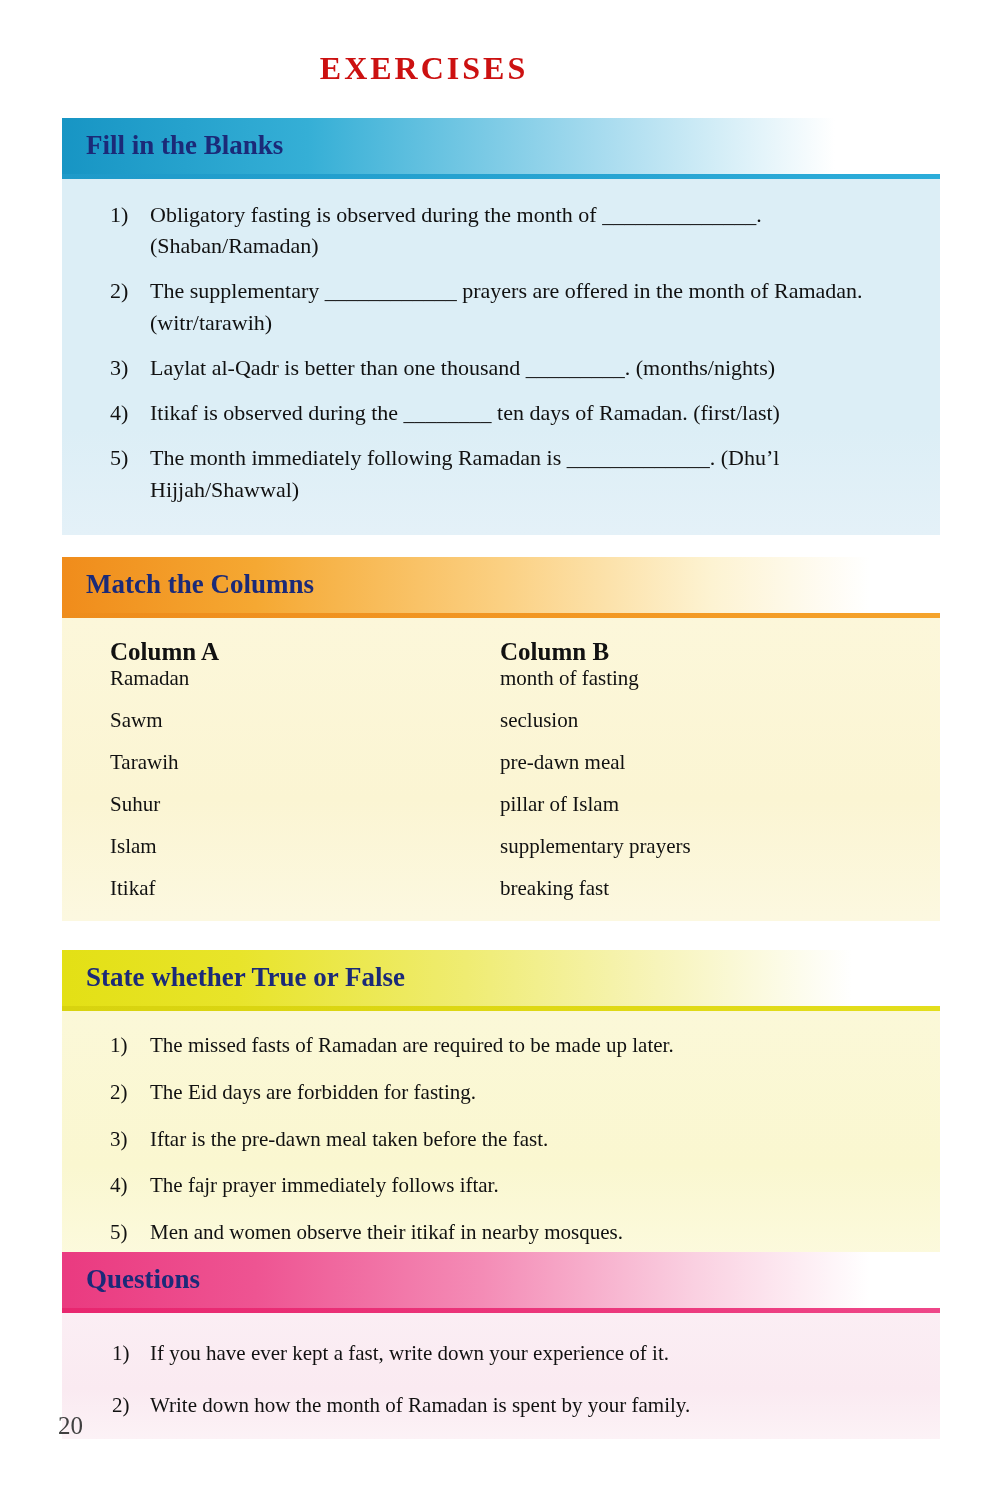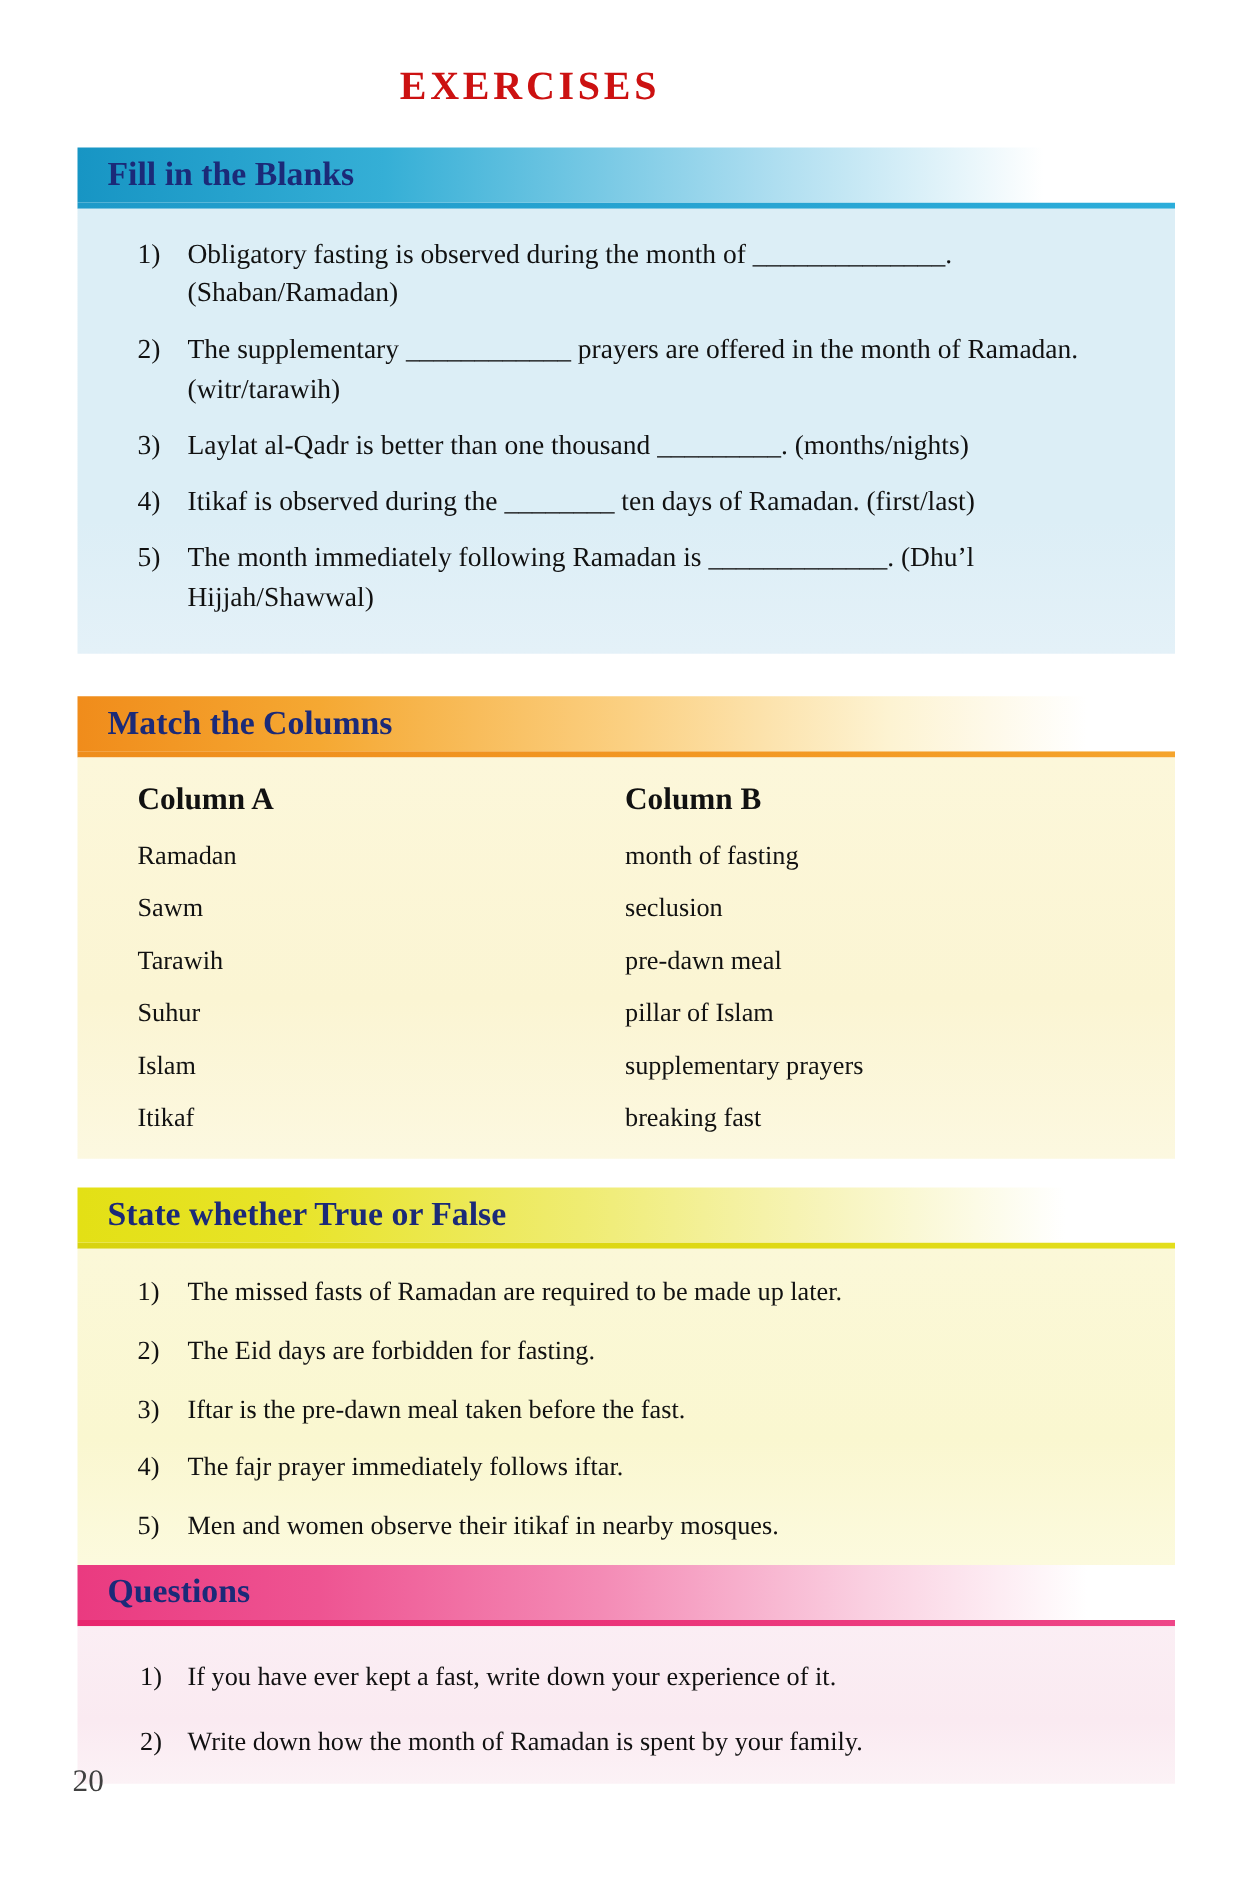--- a/index.html
+++ b/index.html
@@ -38,21 +38,21 @@
 
   
   .section {
     position: absolute;
     left: 62px;
     width: 878px;
   }
 
   .sec-header {
     position: relative;
-    height: 44px;
+    height: 56px;
     box-sizing: border-box;
   }
   .sec-header-text {
     position: absolute;
     left: 24px;
     top: 50%;
     transform: translateY(-52%);
     color: #1b2a78;
     font-weight: bold;
     font-size: 27px;
@@ -108,21 +108,20 @@
   .qs .num-item  { margin-bottom: 22px; font-size: 21px; }
   .qs .num-item .num { padding-left: 24px; }
 
   
   .match-grid { padding-left: 22px; }
   .match-head {
     display: flex;
     font-weight: bold;
     font-size: 25px;
     color: #111111;
-    margin-bottom: 18px;
   }
   .match-row {
     display: flex;
     font-size: 21px;
     color: #111111;
     margin-bottom: 17px;
   }
   .col-a { width: 390px; flex: 0 0 390px; }
   .col-b { flex: 1 1 auto; }
 

